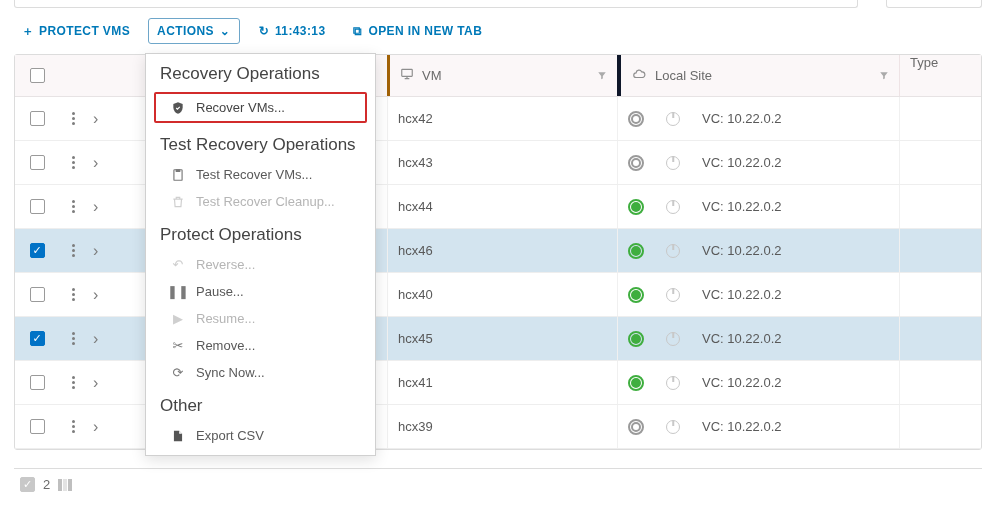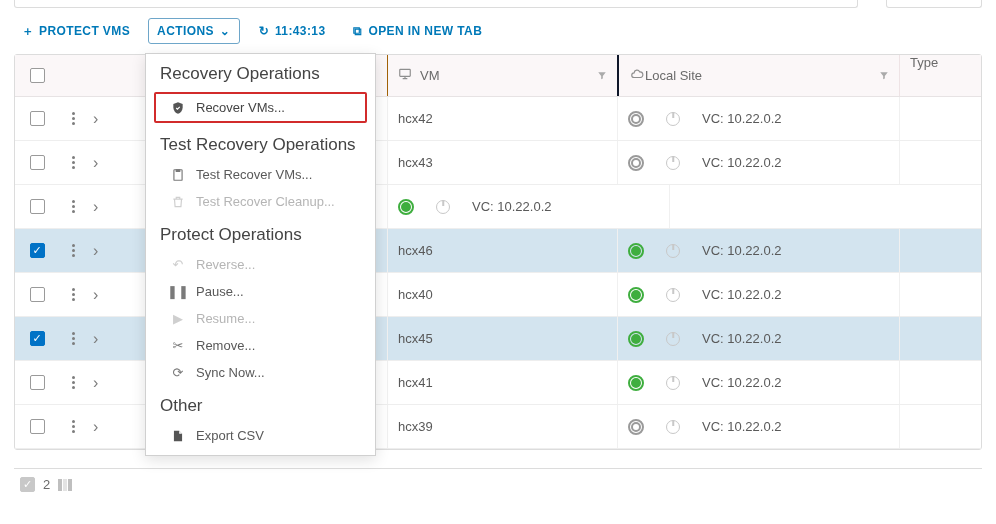--- a/index.html
+++ b/index.html
@@ -53,22 +53,22 @@
     display: flex;
     align-items: center;
     height: 42px;
     background: #fbf7f8;
     border-bottom: 1px solid #e7e3e4;
     color: #6a6a6a;
   }
   .col-check { width: 44px; display:flex; align-items:center; justify-content:center; }
   .col-ctl   { width: 68px; }
   .col-blank { width: 260px; border-left: 1px solid #eee3e5;}
-  .col-vm    { width: 230px; border-left: 1px solid #a16207; display:flex; align-items:center; padding:0 10px; height:100%; gap:8px; position:relative;}
-  .col-site  { width: 282px; border-left: 2px solid #0f172a; display:flex; align-items:center; padding:0 10px; height:100%; position:relative;}
+  .col-vm    { width: 230px; border-left: 3px solid #a16207; display:flex; align-items:center; padding:0 10px; height:100%; gap:8px; position:relative;}
+  .col-site  { width: 282px; border-left: 4px solid #0f172a; display:flex; align-items:center; padding:0 10px; height:100%; gap:8px; position:relative;}
   .col-type  { flex:1; border-left:1px solid #eee3e5; display:flex; align-items:flex-start; padding:0 10px; height:100%; }
   .filter-ic { position:absolute; right:10px; top:50%; transform:translateY(-50%); color:#aaa; }
   .row {
     display: flex;
     align-items: center;
     height: 44px;
     border-bottom: 1px solid #eee;
     color: #595959;
   }
   .row.selected { background: #d3e4ef; }
@@ -257,20 +257,23 @@
         </div>
         <div class="col-ctl">
           <span class="kebab">
             <span></span>
             <span></span>
             <span></span>
           </span>
           <span class="chev-r">›</span>
         </div>
         <div class="col-blank"></div>
+        <div class="col-vm">
+          <span>hcx44</span>
+        </div>
         <div class="col-site">
           <span class="target green"></span>
           <span class="power"></span>
           <span>VC: 10.22.0.2</span>
         </div>
         <div class="col-type"></div>
       </div>
       <div class="row selected">
         <div class="col-check">
           <span class="chk on"></span>

